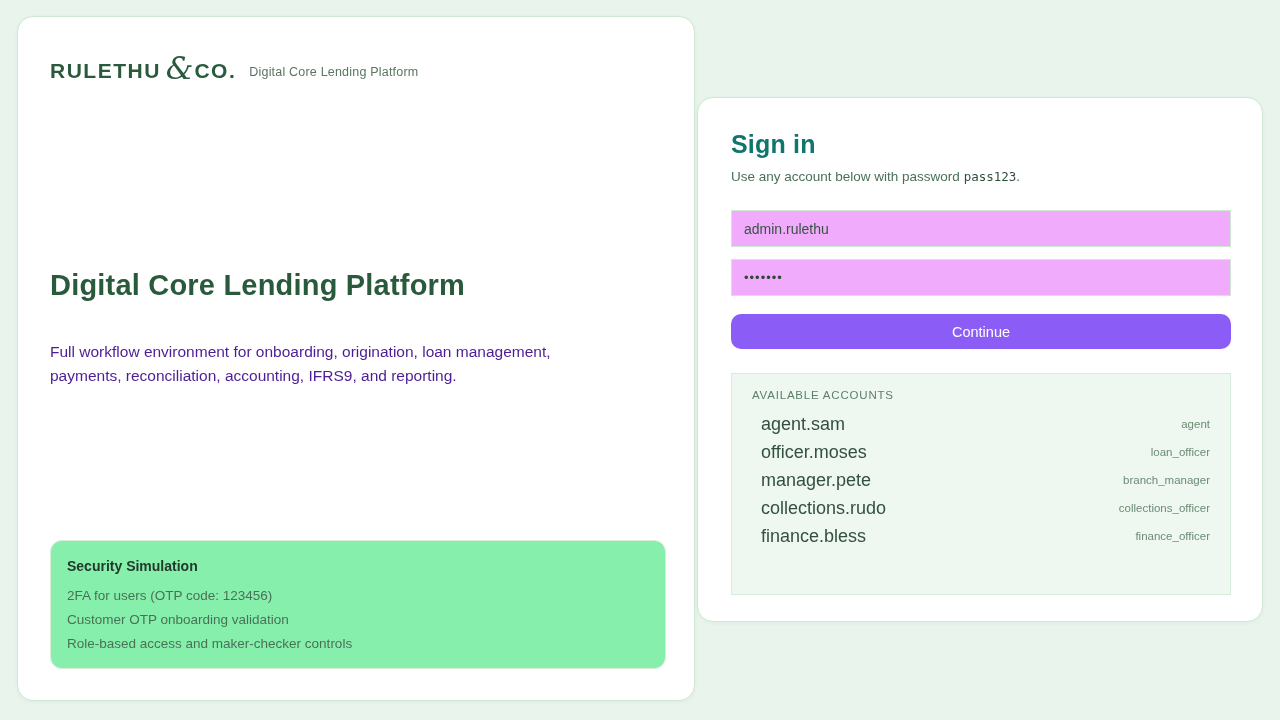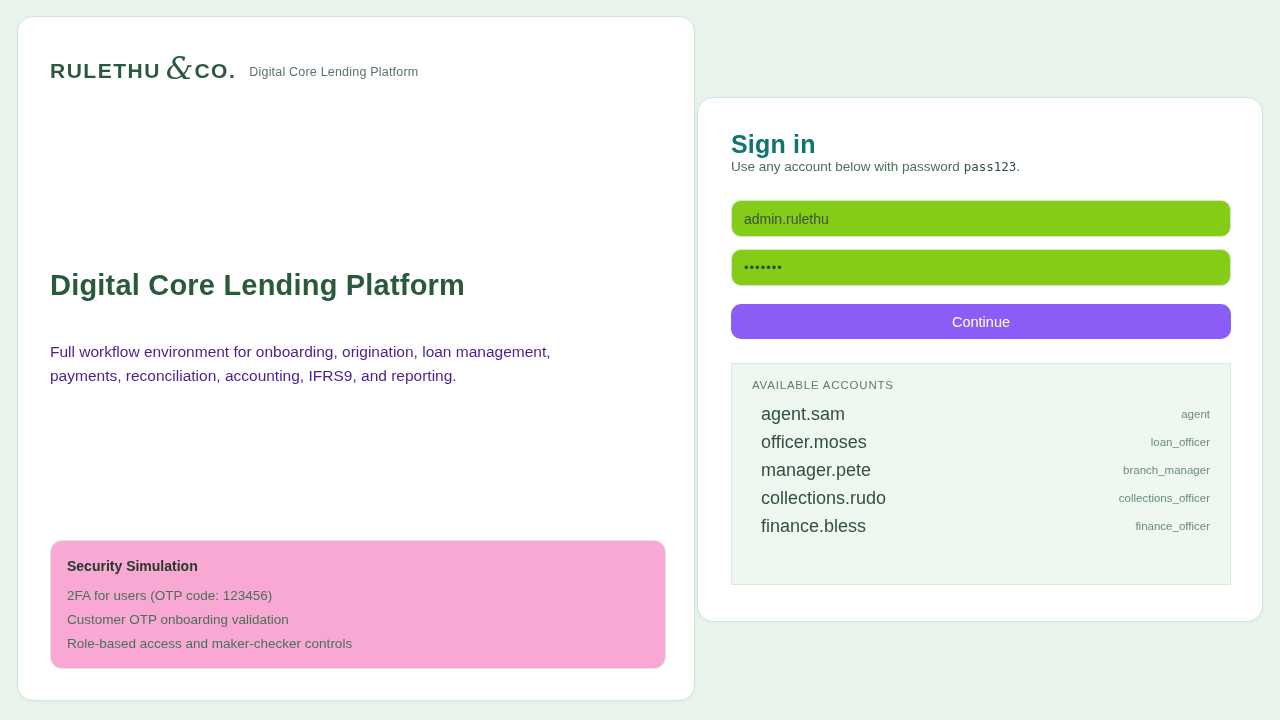--- a/index.html
+++ b/index.html
@@ -61,21 +61,21 @@
     margin-top: 38px;
     width: 560px;
     font-size: 15.5px;
     line-height: 24px;
     color: #4c1d95;
   }
   .security-box {
     position: absolute;
     left: 32px; bottom: 31px;
     width: 616px; height: 129px;
-    background: #f9a8d4;
+    background: #86efac;
     border: 1px solid #d8ecdc;
     border-radius: 12px;
     padding: 17px 16px;
   }
   .security-title {
     font-size: 14px;
     font-weight: bold;
     color: #223a2b;
   }
   .security-item {
@@ -96,37 +96,37 @@
     box-shadow: 0 1px 4px rgba(40, 90, 60, 0.05);
     padding: 32px 33px;
   }
   .signin-title {
     font-size: 25px;
     font-weight: bold;
     color: #0f766e;
     letter-spacing: 0.2px;
   }
   .signin-subtitle {
-    margin-top: 0;
+    margin-top: 10px;
     font-size: 13.5px;
     color: #4a7158;
   }
   .signin-subtitle .code {
     font-family: "DejaVu Sans Mono", monospace;
     font-size: 12.5px;
     color: #2f4f3a;
   }
   .field {
     display: block;
     width: 500px;
     height: 37px;
     margin-top: 12px;
     border: 1px solid #cfe7d3;
-    border-radius: 10px;
-    background: #84cc16;
+    border-radius: 0;
+    background: #f0abfc;
     padding: 0 12px;
     font-family: "Liberation Sans", sans-serif;
     font-size: 14px;
     color: #3a5243;
     outline: none;
   }
   .field:first-of-type { margin-top: 26px; }
   .field.password {
     color: #2c4a37;
     font-size: 13px;

